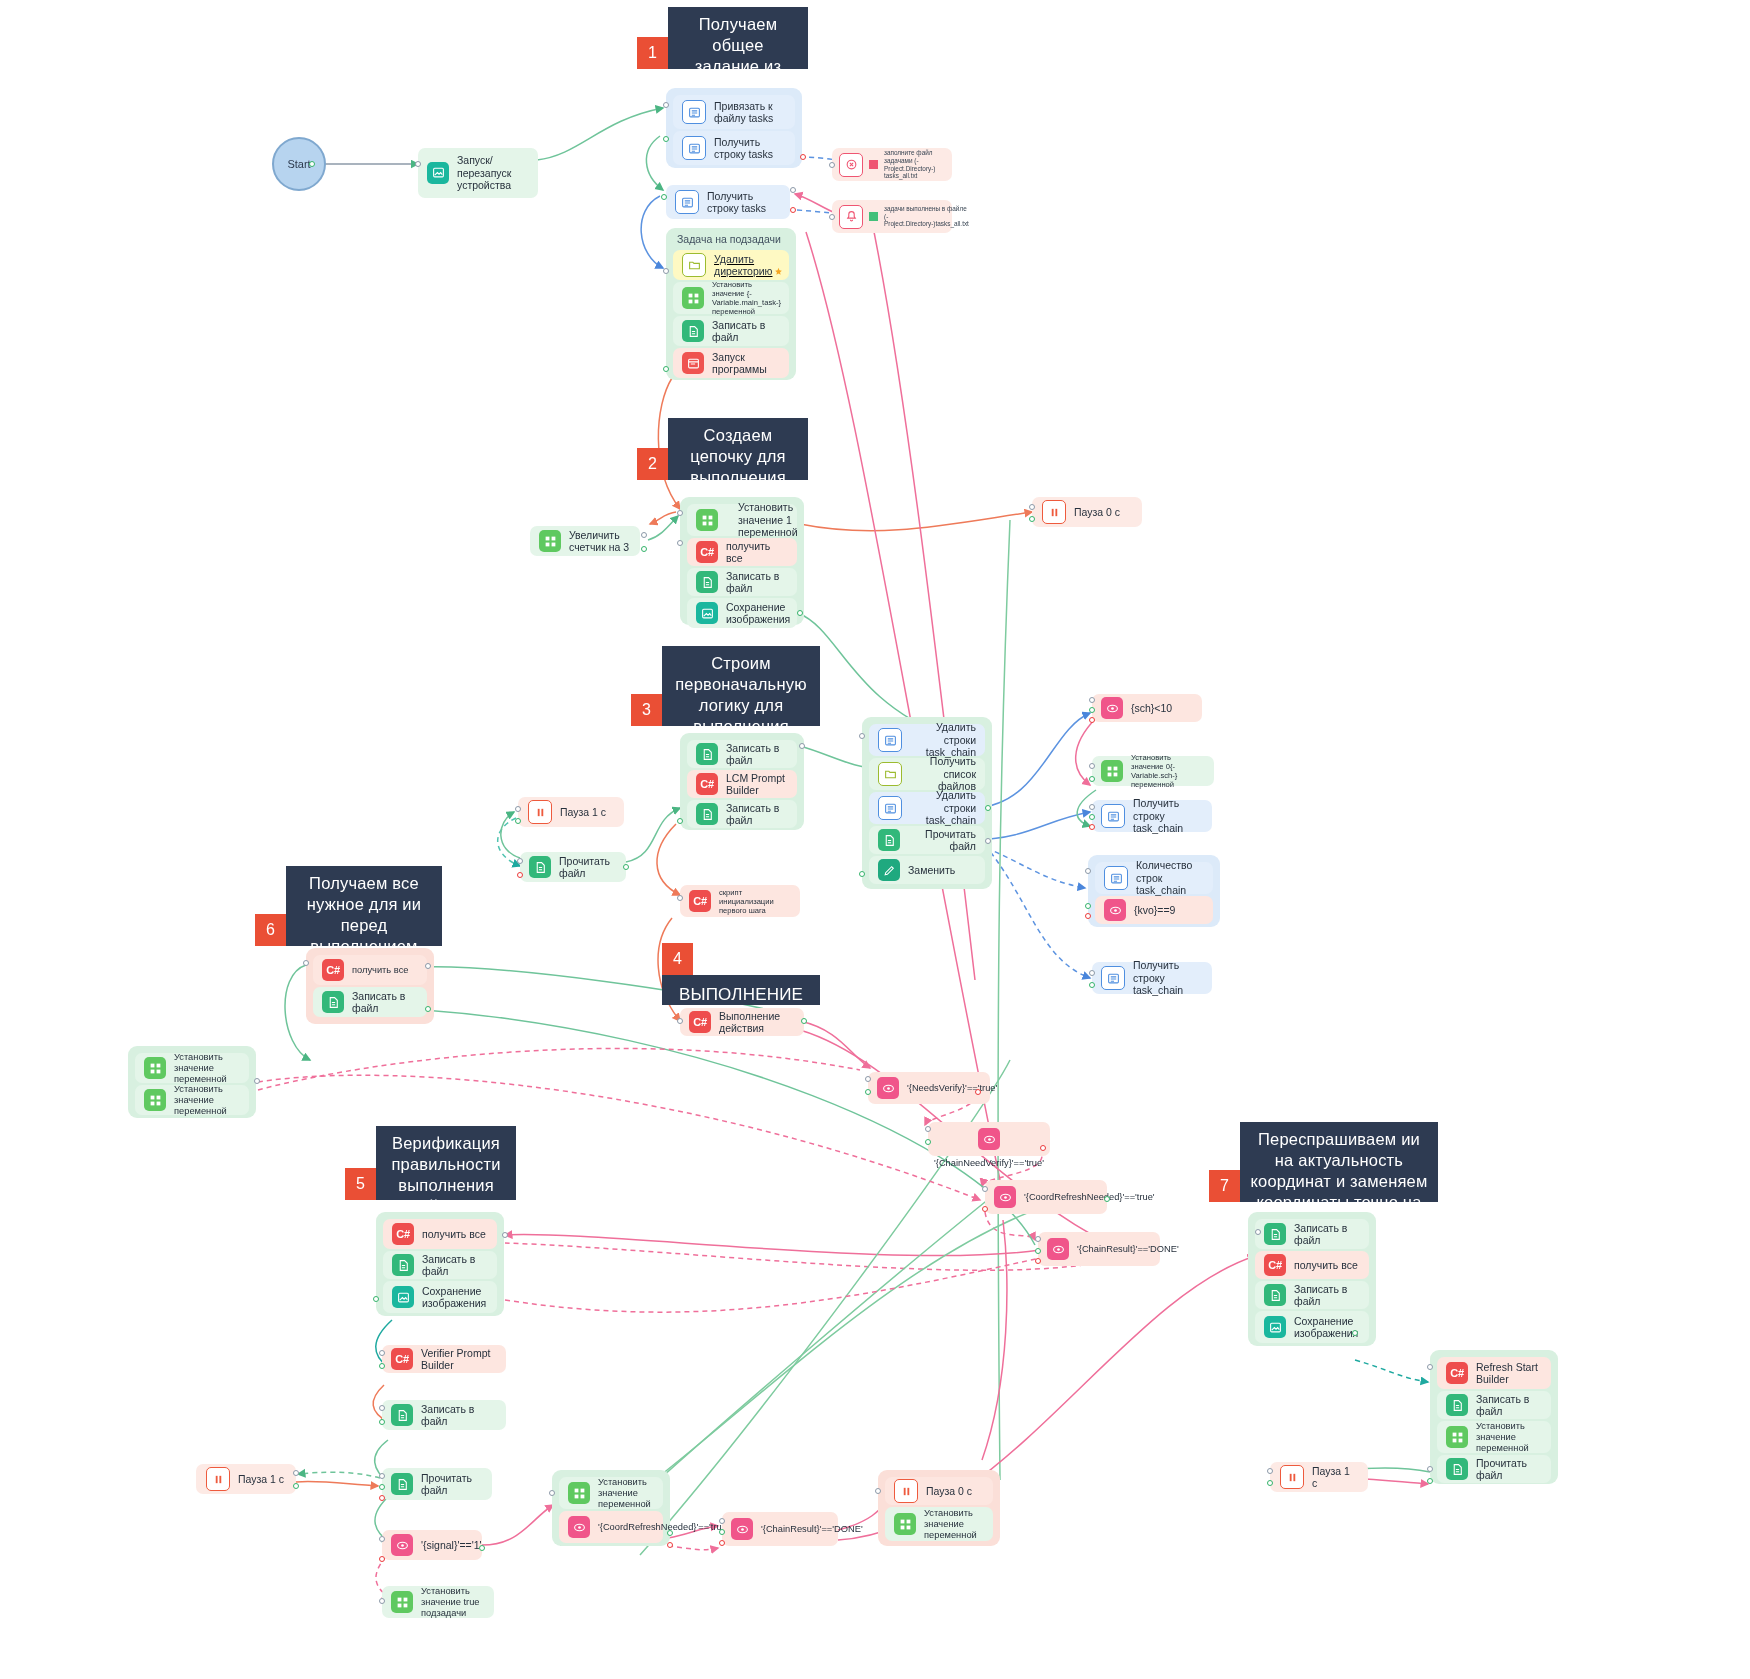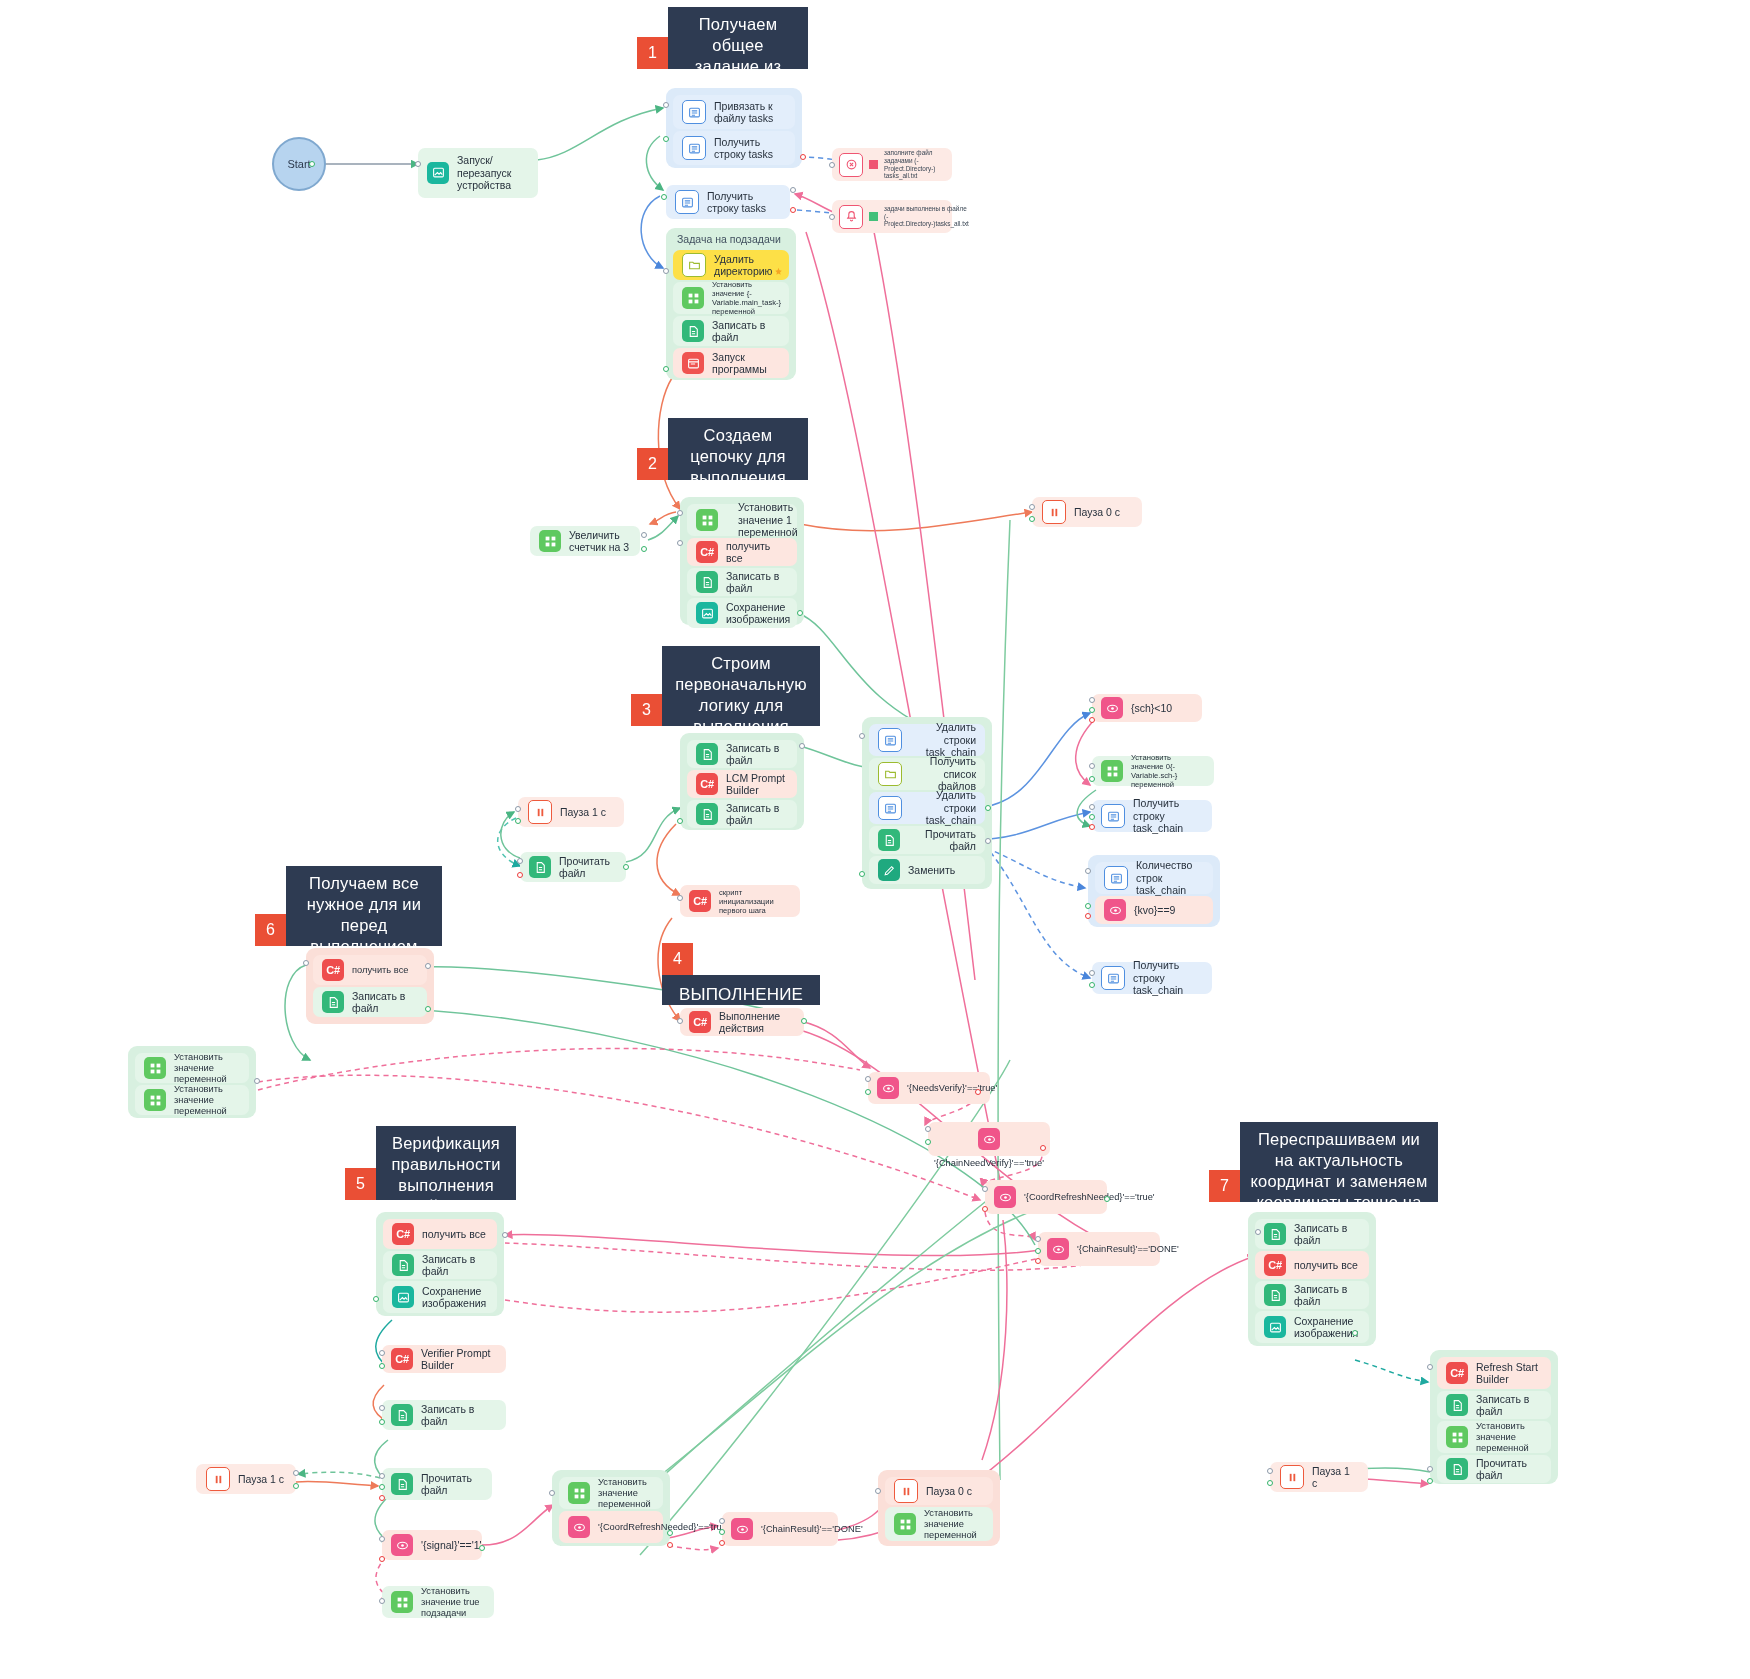--- a/index.html
+++ b/index.html
@@ -28,21 +28,21 @@
   .group.pink{background:#fbdfd8;}
   .group.title{padding-top:22px;}
   .group .gtitle{position:absolute;top:5px;left:11px;font-size:10.5px;color:#41505f;}
 
   .node{position:relative;display:flex;align-items:center;gap:8px;
         border-radius:7px;box-sizing:border-box;padding:6px 9px;}
   .node.stand{position:absolute;box-shadow:none;}
   .node.g{background:#e4f5e9;}
   .node.b{background:#e3eefb;}
   .node.p{background:#fde6e0;}
-  .node.w{background:#fde047;}
+  .node.w{background:#fef9c3;text-decoration:underline;}
   .node .lbl{font-size:10.5px;line-height:12.5px;color:#27313d;}
   .node .lbl.tiny{font-size:7.6px;line-height:9px;}
   .node .lbl.sm{font-size:9.3px;line-height:11px;}
 
   
   .ic{width:22px;height:22px;border-radius:5px;flex:0 0 22px;display:flex;
       align-items:center;justify-content:center;}
   .ic svg{display:block;}
   .ic.lines{background:#ffffff;border:1.6px solid #4f8fe0;}
   .ic.folder{background:#ffffff;border:1.6px solid #9cbb2f;}

